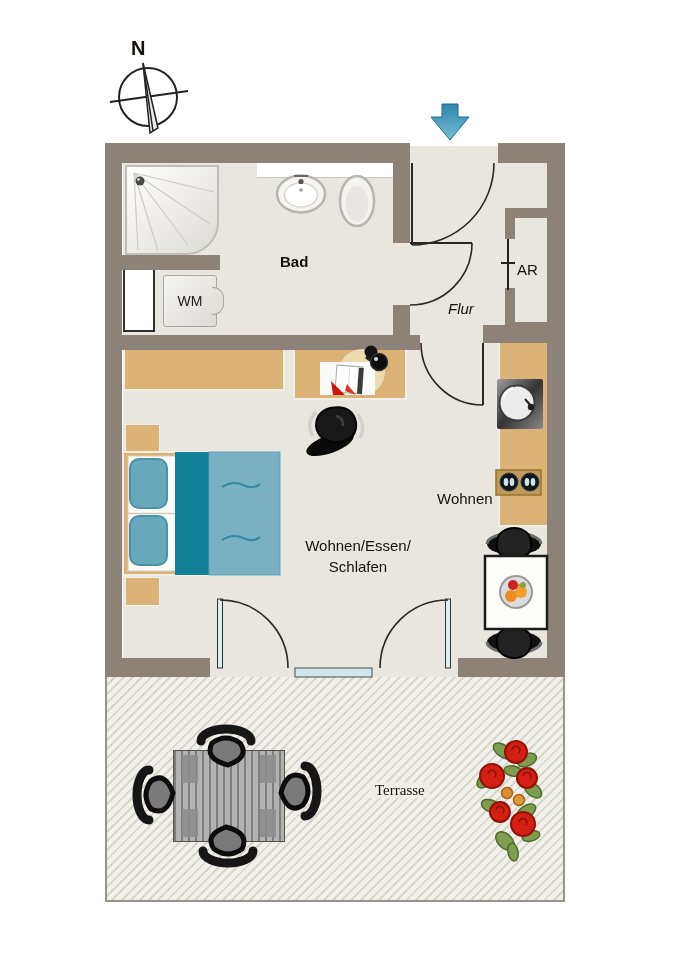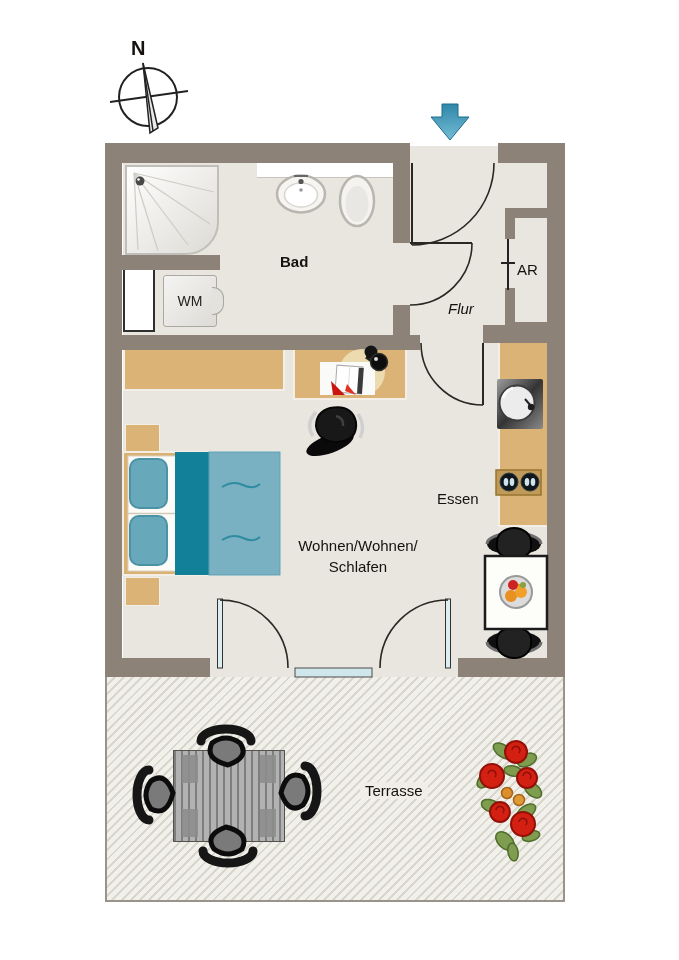--- a/index.html
+++ b/index.html
@@ -279,22 +279,22 @@
       <rect x="445.5" y="599" width="5" height="69" fill="#dcEEF1" stroke="#333" stroke-width="1"></rect>
       <path d="M448,600 A68,68 0 0 0 380,668" fill="none" stroke="#2b2722" stroke-width="1.6"></path>
     </g>
     <rect x="295" y="668" width="77" height="9" fill="#cfe7ea" stroke="#4a4a4a" stroke-width="1"></rect>
   </svg>
 
   <div class="lbl" id="n-lbl" style="left:131px;top:38px;">N</div>
   <div class="lbl" style="left:280px;top:251px;font-weight:bold;">Bad</div>
   <div class="lbl" style="left:448px;top:298px;font-style:italic;">Flur</div>
   <div class="lbl" style="left:517px;top:259px;">AR</div>
-  <div class="lbl" style="left:437px;top:488px;">Essen</div>
+  <div class="lbl" style="left:437px;top:488px;">Wohnen</div>
   <div class="lbl" id="wohnen-lbl" style="left:288px;top:535px;">
-    <div>Wohnen/Wohnen/</div>
+    <div>Wohnen/Essen/</div>
     <div>Schlafen</div>
   </div>
-  <div class="lbl" style="left:360px;top:780px;">
+  <div class="lbl" style="left:370px;top:780px;font-family:Liberation Serif, serif;">
     <span id="terrasse-lbl-bg">Terrasse</span>
   </div>
 
 </div>
 
 </body></html>

